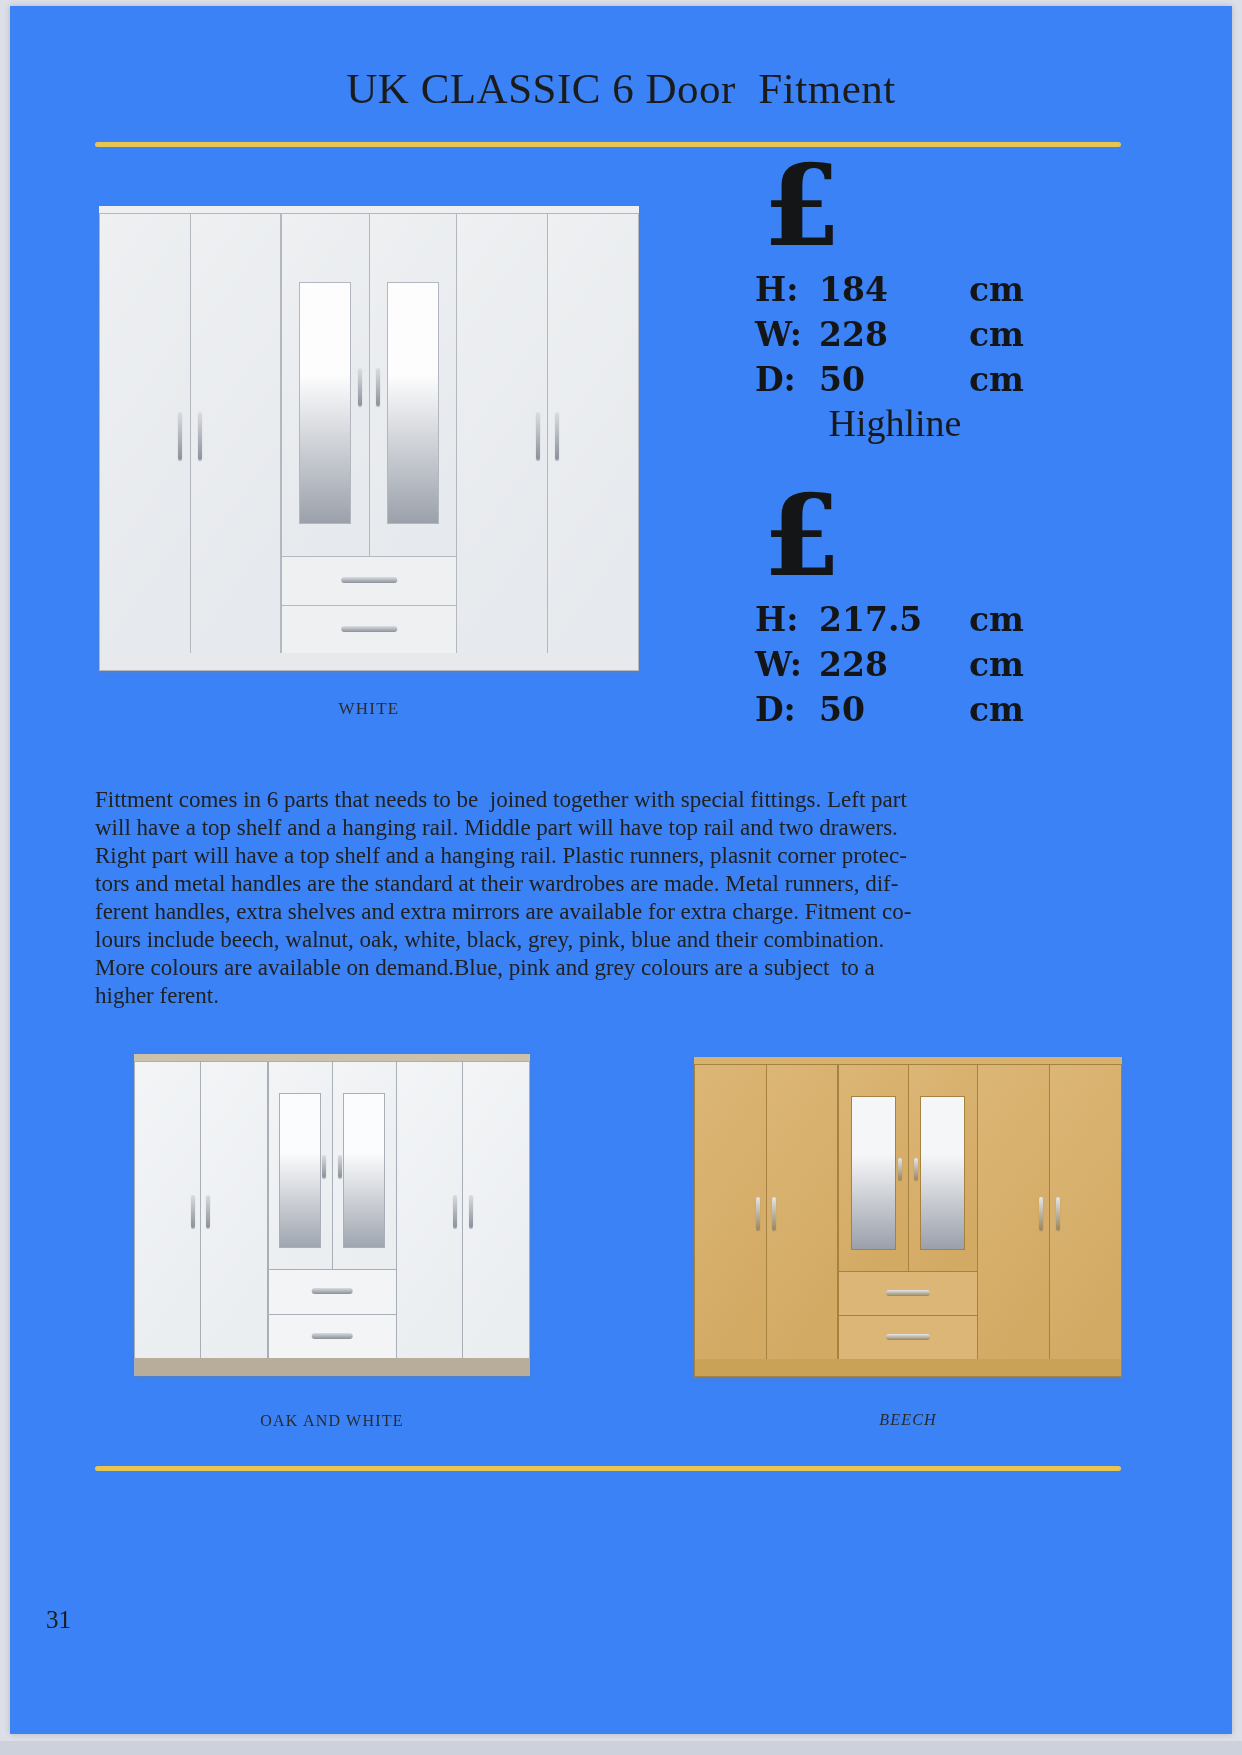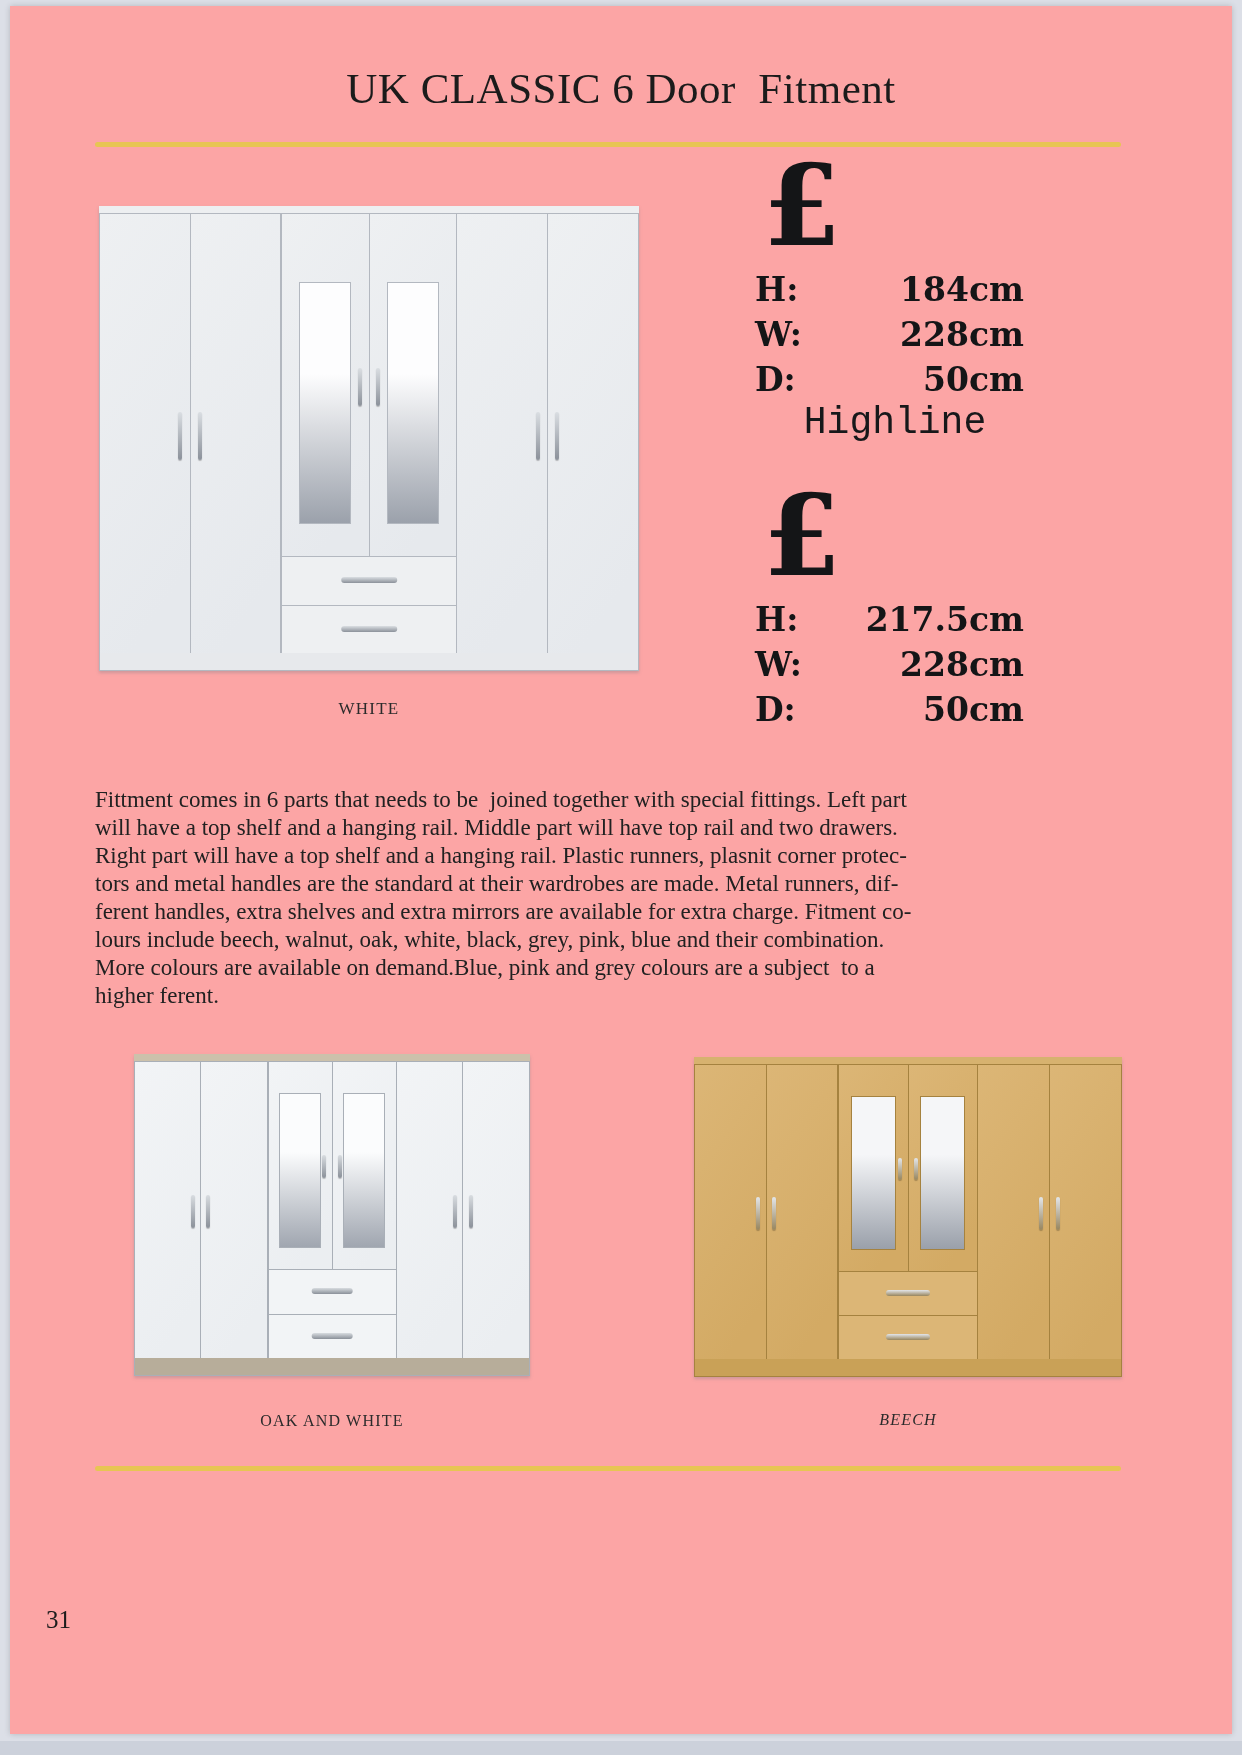--- a/index.html
+++ b/index.html
@@ -1,41 +1,41 @@
 <!DOCTYPE html>
 <html><head>
 <meta charset="utf-8">
 <style>
   html,body{margin:0;padding:0;width:1242px;height:1755px;overflow:hidden;
     background:#dcdfe7;font-family:"Liberation Serif",serif;}
   .sheet{position:absolute;left:10px;top:6px;width:1222px;height:1728px;
-    background:#fca5a5;box-shadow:0 0 6px rgba(0,0,0,.18);}
+    background:#3b82f6;box-shadow:0 0 6px rgba(0,0,0,.18);}
   .bottom-edge{position:absolute;left:0;bottom:0;width:100%;height:14px;background:#ccd1db;}
 
   
   .page-title{position:absolute;left:0;top:58px;width:100%;text-align:center;
     font-size:43px;color:#1b1b1b;white-space:pre;letter-spacing:.5px;margin:0;font-weight:400;}
   .rule{position:absolute;left:85px;width:1026px;height:5px;border-radius:3px;
     background:var(--bar,#e7c553);}
   .rule-top{top:136px;}
   .rule-bottom{top:1460px;}
 
   .spec{position:absolute;color:#141517;}
   .spec-standard{left:745px;top:148px;}
   .spec-highline{left:745px;top:478px;}
   .pound{font-family:"DejaVu Serif",serif;font-weight:bold;font-size:112px;line-height:.92;
     margin-left:8px;}
   .spec-rows{margin-top:10px;}
   .spec-row{display:flex;font-family:"DejaVu Serif",serif;font-weight:bold;font-size:33px;
     line-height:45px;white-space:pre;}
   .sl{width:64px;}
-  .sv{width:150px;text-align:right;}
+  .sv{width:150px;}
   .su{width:70px;}
   .highline-heading{position:absolute;left:730px;top:395px;width:310px;text-align:center;
-    font-family:Liberation Mono, monospace;font-size:38px;font-weight:500;color:#17181a;margin:0;}
+    font-family:Liberation Serif, serif;font-size:38px;font-weight:500;color:#17181a;margin:0;}
 
   .desc{position:absolute;left:85px;top:780px;width:940px;margin:0;
     font-size:23px;color:#212121;}
   .dline{display:block;white-space:pre;line-height:28px;}
 
   .page-number{position:absolute;left:36px;top:1600px;font-size:25px;color:#1c1c1c;}
 
   
   .photo{position:absolute;margin:4px;}
   .pos-white{left:85px;top:196px;width:540px;}

